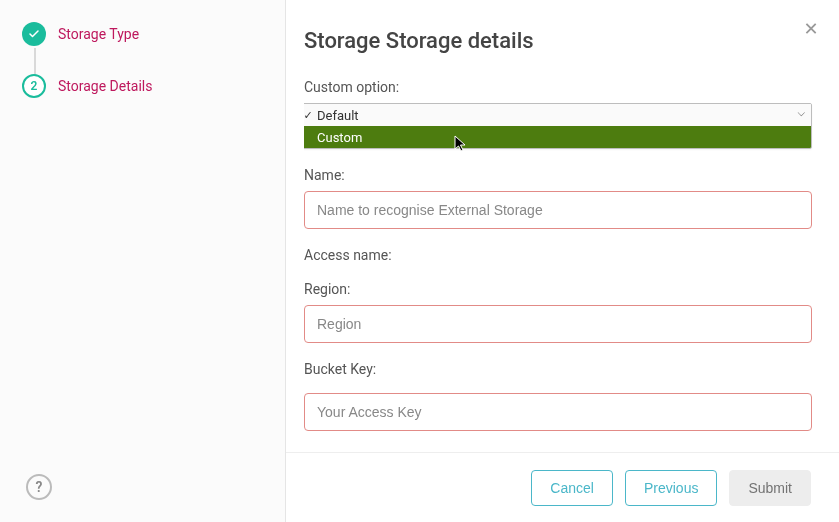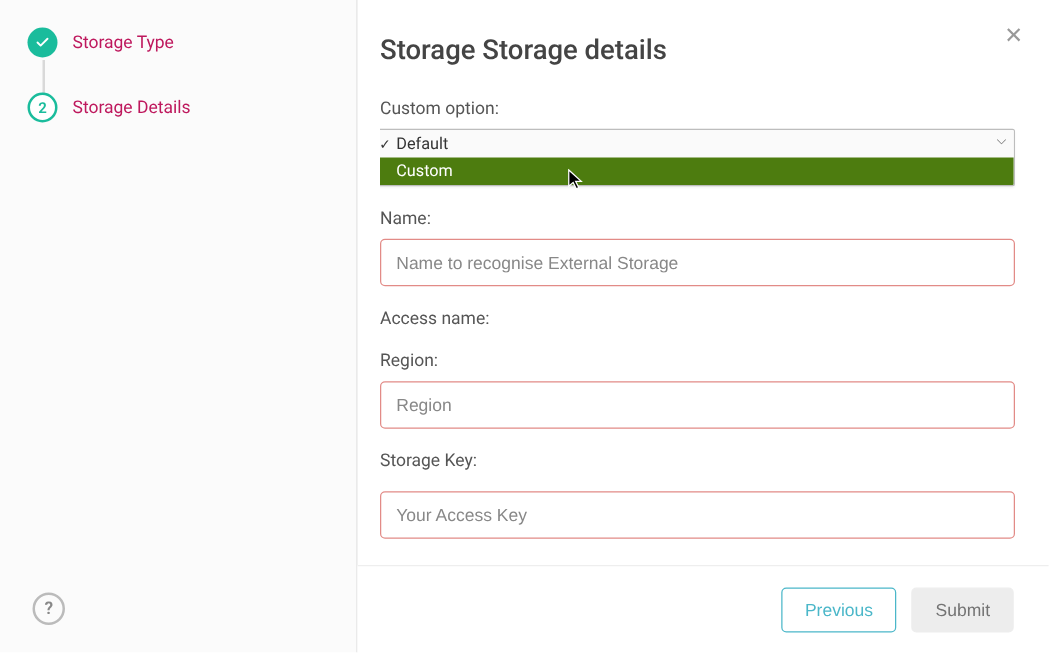--- a/index.html
+++ b/index.html
@@ -272,27 +272,28 @@
     <div class="form-group">
       <label class="form-label">Access name:</label>
     </div>
 
     <div class="form-group">
       <label class="form-label">Region:</label>
       <input type="text" class="text-input error" placeholder="Region" style="">
     </div>
 
     <div class="form-group">
-      <label class="form-label">Storage Key:</label>
+      <label class="form-label">Bucket Key:</label>
       <input type="text" class="text-input error accesskey-input" placeholder="Your Access Key" style="">
     </div>
 
   </div>
 </main>
 
 <footer class="footer">
+  <button class="btn">Cancel</button>
   <button class="btn">Previous</button>
   <button class="btn disabled">Submit</button>
 </footer>
 
 <svg class="cursor" width="14" height="18" viewBox="0 0 14 18">
   <path d="M1 1 L1 14 L4.5 11 L7 16 L9 15 L6.5 10 L11 10 Z" fill="black" stroke="white" stroke-width="1"></path>
 </svg>
 
 </body></html>

